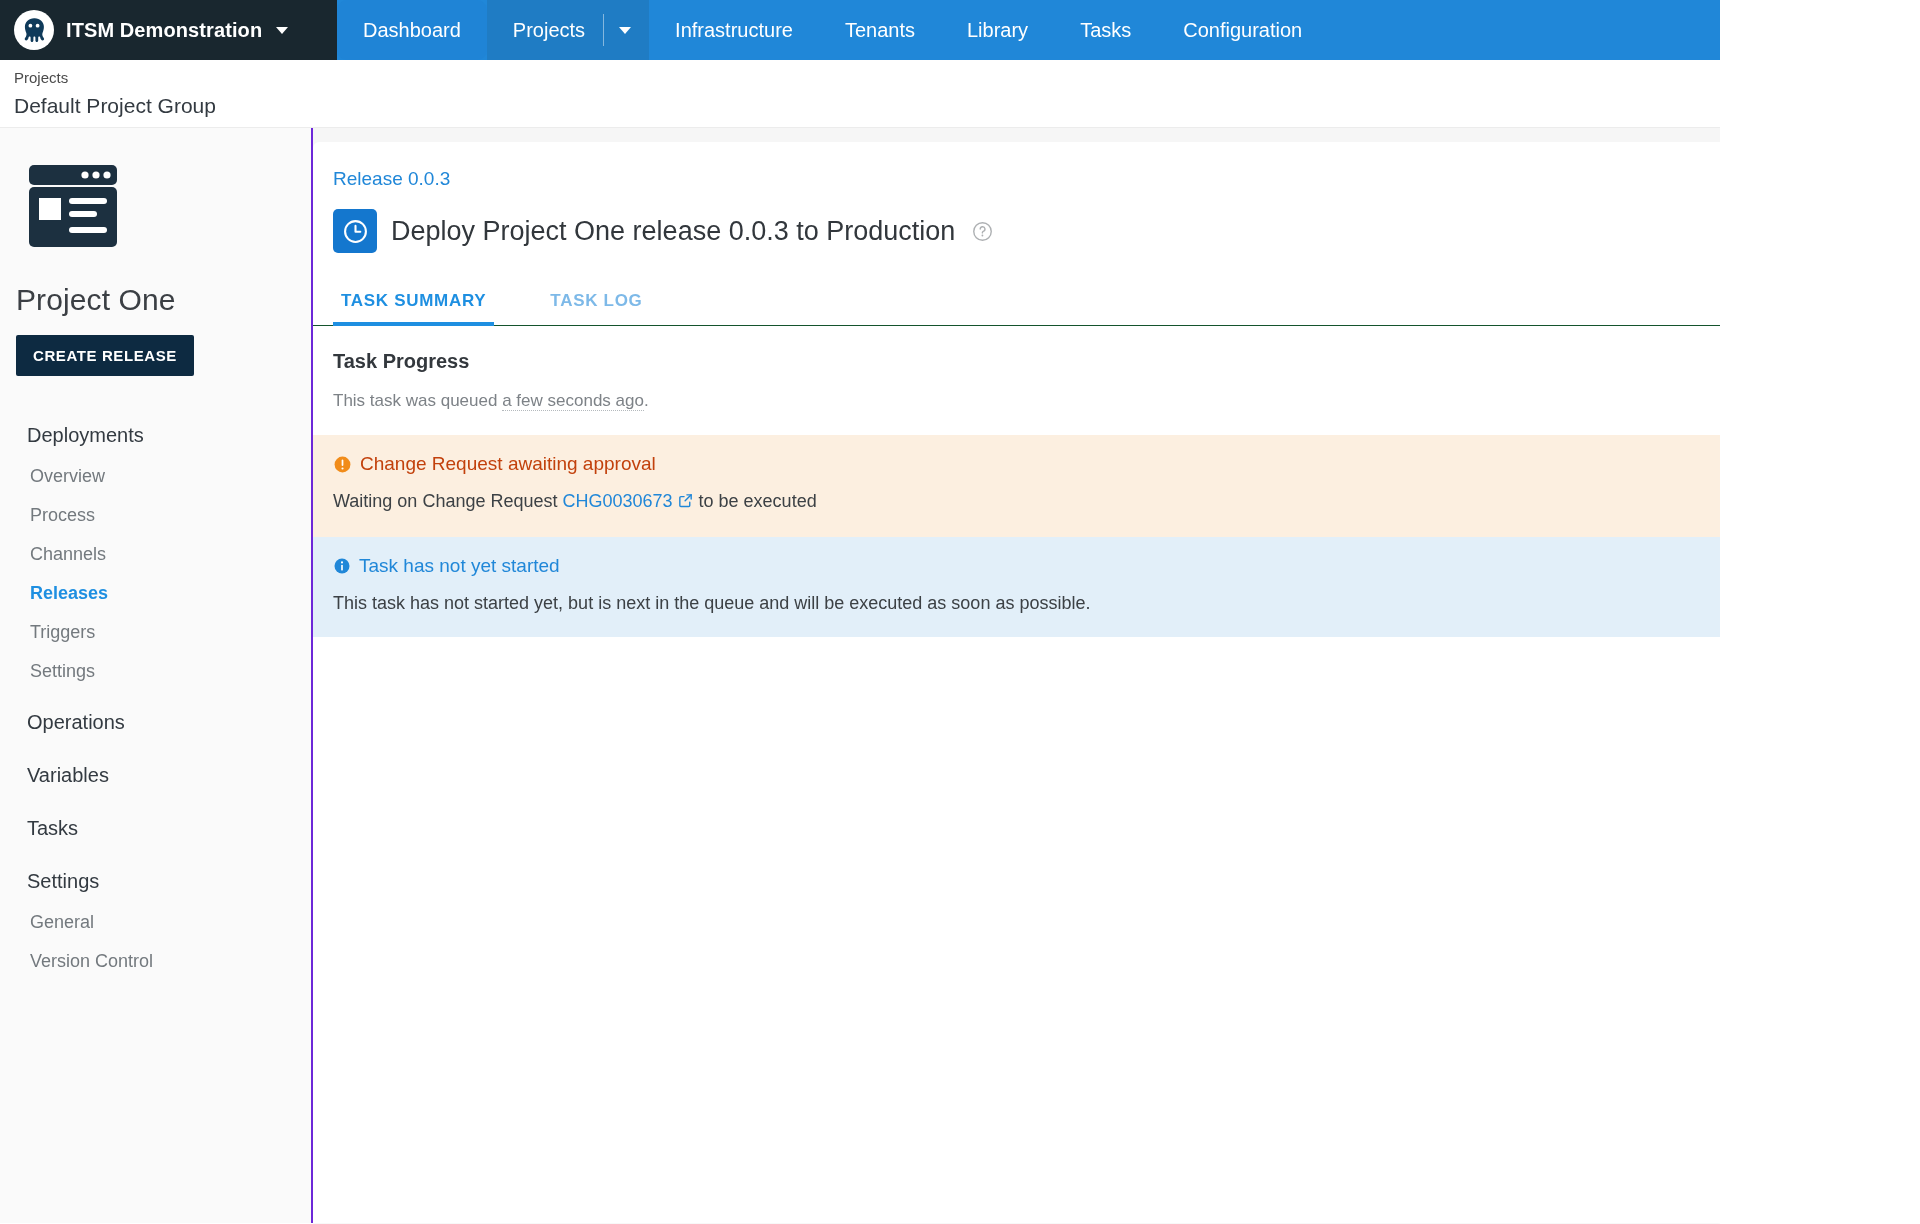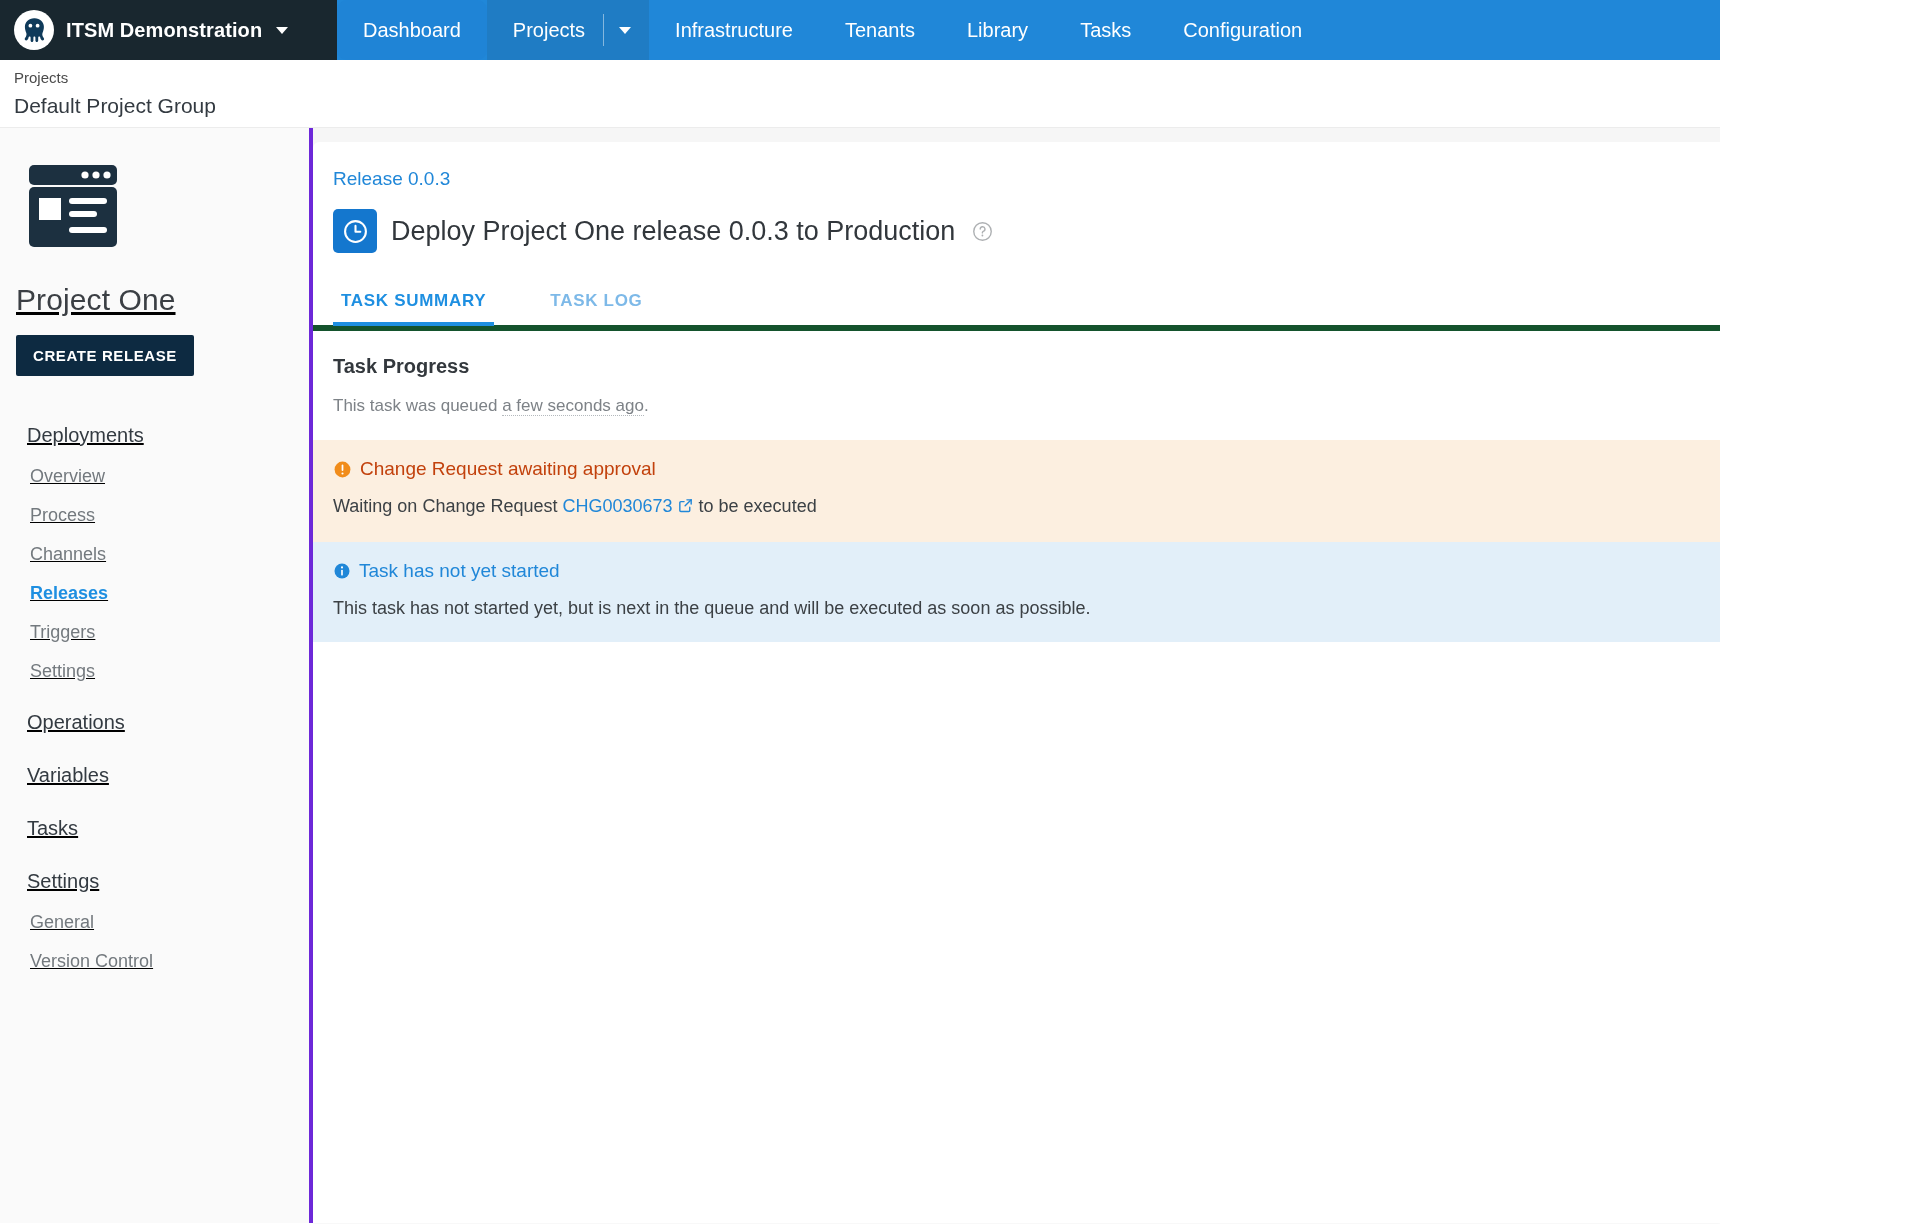--- a/index.html
+++ b/index.html
@@ -74,23 +74,22 @@
   .crumb-small { font-size: 15px; color: #4a4a4a; line-height: 22px; }
   .crumb-title { font-size: 21px; color: #333a41; line-height: 34px; font-weight: normal; }
 
   
   .body { display: flex; height: calc(1224px - 60px - 69px); background:#f6f6f6; }
 
   
   .sidebar {
     width: 313px; flex: 0 0 313px;
     background: #fafafa;
-    border-right: 4px solid #6d28d9;
+    border-right: 2px solid #6d28d9;
     padding: 37px 0 0 0;
-    text-decoration: underline;
   }
   .proj-icon { margin: 0 0 0 29px; }
   .proj-name {
     font-size: 30px; color: #3b3f44; font-weight: normal;
     margin: 32px 0 0 16px; letter-spacing: .1px;
   }
   .create-release {
     display: inline-block;
     margin: 18px 0 0 16px;
     background: #0d2a41;
@@ -142,21 +141,21 @@
   }
   .help-icon {
     width: 21px; height: 21px; flex: 0 0 auto; cursor: pointer;
     margin-left: 3px; opacity: .55;
   }
 
   
   .tabs {
     display: flex; align-items: flex-end;
     margin-top: 26px; padding-left: 20px;
-    border-bottom: 6px solid #14532d;
+    border-bottom: 1px solid #14532d;
     position: relative;
   }
   .tab {
     font-size: 17px; font-weight: bold; letter-spacing: .7px;
     padding: 12px 8px 14px 8px; margin-right: 48px;
     color: #7db9e8; cursor: pointer;
     position: relative; white-space: nowrap;
   }
   .tab.active { color: #1e8fe1; }
   .tab.active::after {

